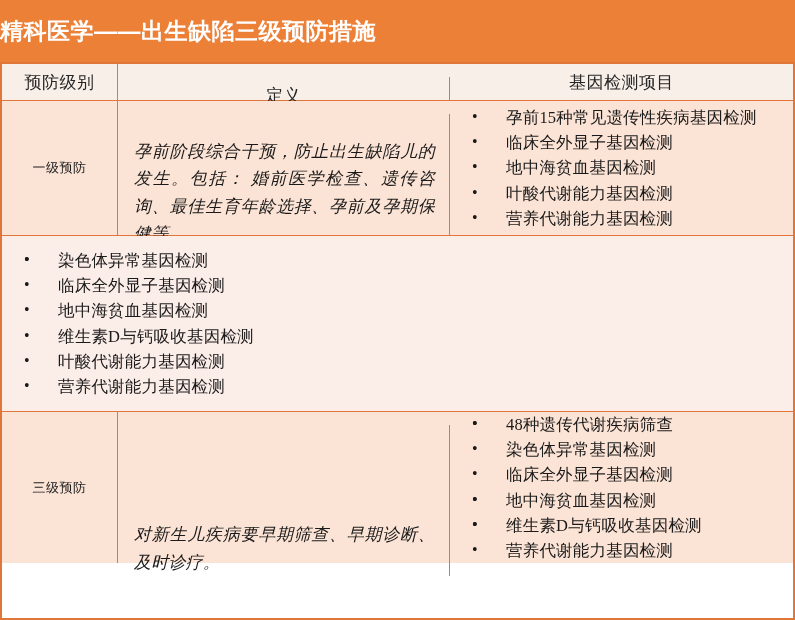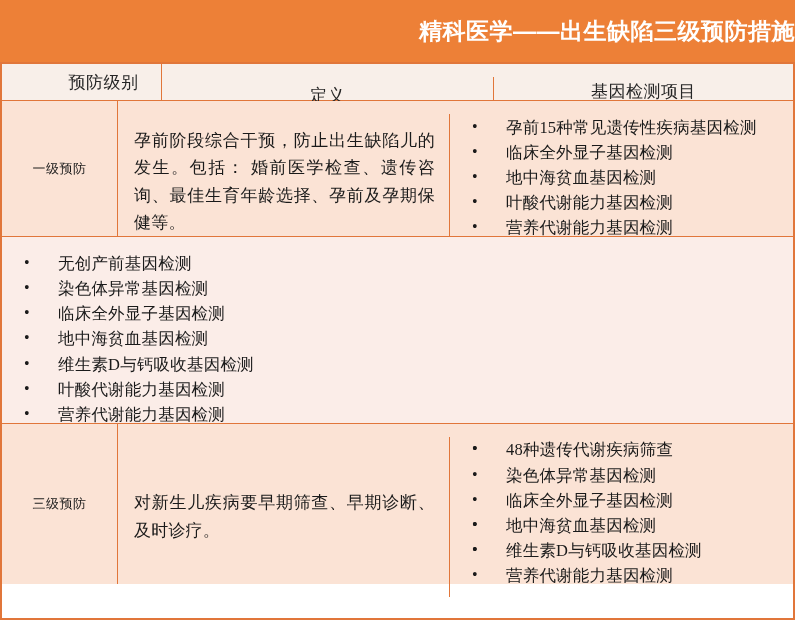--- a/index.html
+++ b/index.html
@@ -22,21 +22,21 @@
     flex-direction: column;
     background: #ffffff;
   }
 
   
   .title-bar {
     flex: 0 0 62px;
     background: #ED8037;
     display: flex;
     align-items: center;
-    justify-content: flex-end;
+    justify-content: flex-start;
     box-sizing: border-box;
   }
   .title-text {
     color: #ffffff;
     font-family: "Liberation Sans", "DejaVu Sans", sans-serif;
     font-weight: bold;
     font-size: 23px;
     letter-spacing: 0.5px;
     line-height: 1;
     white-space: nowrap;
@@ -56,27 +56,26 @@
 
   .row {
     display: flex;
     box-sizing: border-box;
     border-bottom: 1.5px solid #E1763A;
   }
   .row:last-child { border-bottom: none; }
 
   .col-level  { flex: 0 0 116px; box-sizing: border-box; border-right: 1.5px solid #E1763A; }
   .col-def    { flex: 0 0 332px; box-sizing: border-box; border-right: 1.5px solid #E1763A; margin-top: 13px; }
-  .col-items  { flex: 1 1 auto;  box-sizing: border-box; margin-top: 9px; }
+  .col-items  { flex: 1 1 auto;  box-sizing: border-box; }
 
   
   .header-row {
     flex: 0 0 34px;
     background: #F8EFE9;
-    padding-left: 44px;
   }
   .header-row .cell {
     display: flex;
     align-items: center;
     justify-content: center;
     height: 100%;
     font-size: 17px;
     color: #262626;
     letter-spacing: 0.5px;
   }
@@ -92,24 +91,25 @@
     justify-content: center;
     height: 100%;
     font-size: 13px;
     color: #1a1a1a;
     letter-spacing: 0.5px;
     box-sizing: border-box;
   }
 
   .def-cell {
     display: flex;
-    align-items: center;
+    align-items: flex-end;
     height: 100%;
     box-sizing: border-box;
     padding: 0 14px 0 16px;
+    font-style: italic;
   }
   .def-text {
     font-size: 17px;
     line-height: 1.62;
     color: #1a1a1a;
     text-align: justify;
     text-justify: inter-ideograph;
     letter-spacing: 0.2px;
   }
 
@@ -173,21 +173,21 @@
           <li><span class="bullet-dot">•</span><span>地中海贫血基因检测</span></li>
           <li><span class="bullet-dot">•</span><span>叶酸代谢能力基因检测</span></li>
           <li><span class="bullet-dot">•</span><span>营养代谢能力基因检测</span></li>
         </ul>
       </div>
     </div>
 
     <div class="row data-row-2">
       <div class="col-items items-cell">
         <ul class="items-list">
-          <li><span class="bullet-dot">•</span><span>无创产前基因检测</span></li>
+          <li><span class="bullet-dot">•</span></li>
           <li><span class="bullet-dot">•</span><span>染色体异常基因检测</span></li>
           <li><span class="bullet-dot">•</span><span>临床全外显子基因检测</span></li>
           <li><span class="bullet-dot">•</span><span>地中海贫血基因检测</span></li>
           <li><span class="bullet-dot">•</span><span>维生素D与钙吸收基因检测</span></li>
           <li><span class="bullet-dot">•</span><span>叶酸代谢能力基因检测</span></li>
           <li><span class="bullet-dot">•</span><span>营养代谢能力基因检测</span></li>
         </ul>
       </div>
     </div>
 

